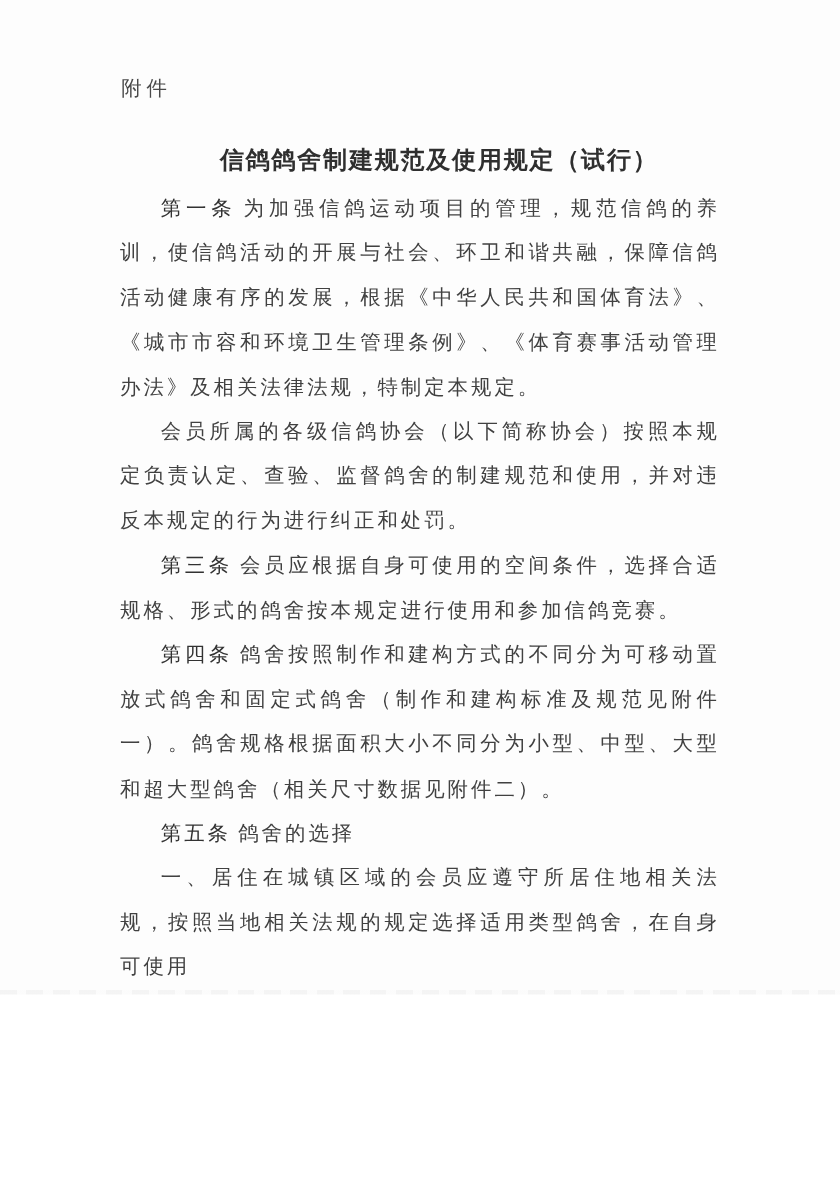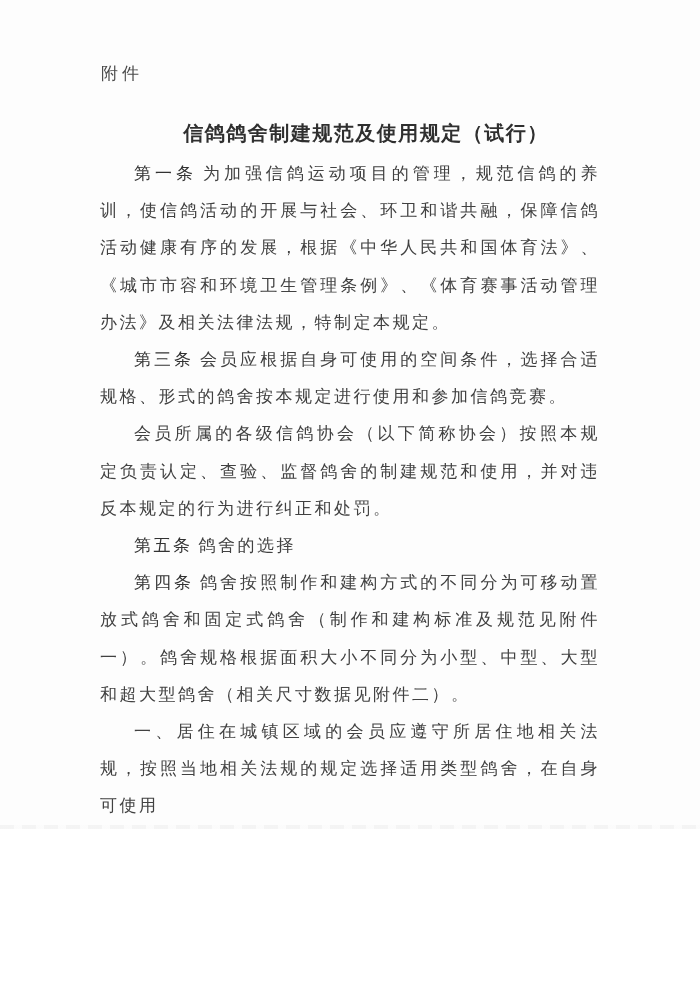--- a/index.html
+++ b/index.html
@@ -120,24 +120,24 @@
 <body>
 
 <div class="page">
 
   <div class="attachment-label">附件</div>
 
   <h1 class="doc-title" style="margin:16px;">信鸽鸽舍制建规范及使用规定（试行）</h1>
 
   <div class="doc-body">
       <p><b>第一条</b>为加强信鸽运动项目的管理，规范信鸽的养训，使信鸽活动的开展与社会、环卫和谐共融，保障信鸽活动健康有序的发展，根据《中华人民共和国体育法》、《城市市容和环境卫生管理条例》、《体育赛事活动管理办法》及相关法律法规，特制定本规定。</p>
+      <p>会员所属的各级信鸽协会（以下简称协会）按照本规定负责认定、查验、监督鸽舍的制建规范和使用，并对违反本规定的行为进行纠正和处罚。</p>
       <p><b>第三条</b>会员应根据自身可使用的空间条件，选择合适规格、形式的鸽舍按本规定进行使用和参加信鸽竞赛。</p>
-      <p>会员所属的各级信鸽协会（以下简称协会）按照本规定负责认定、查验、监督鸽舍的制建规范和使用，并对违反本规定的行为进行纠正和处罚。</p>
+      <p><b>第四条</b>鸽舍按照制作和建构方式的不同分为可移动置放式鸽舍和固定式鸽舍（制作和建构标准及规范见附件一）。鸽舍规格根据面积大小不同分为小型、中型、大型和超大型鸽舍（相关尺寸数据见附件二）。</p>
       <p><b>第五条</b>鸽舍的选择</p>
-      <p><b>第四条</b>鸽舍按照制作和建构方式的不同分为可移动置放式鸽舍和固定式鸽舍（制作和建构标准及规范见附件一）。鸽舍规格根据面积大小不同分为小型、中型、大型和超大型鸽舍（相关尺寸数据见附件二）。</p>
       <p>一、居住在城镇区域的会员应遵守所居住地相关法规，按照当地相关法规的规定选择适用类型鸽舍，在自身可使用</p>
     </div>
 
   <div class="wm wm-site-en">chinaxinge.com</div>
 
   <div class="wm wm-site-cn">中国信鸽信息网</div>
 
   <div class="wm wm-org-cn">中国信鸽协会</div>
 
   <div class="wm wm-org-url">www.crpa.cn</div>

